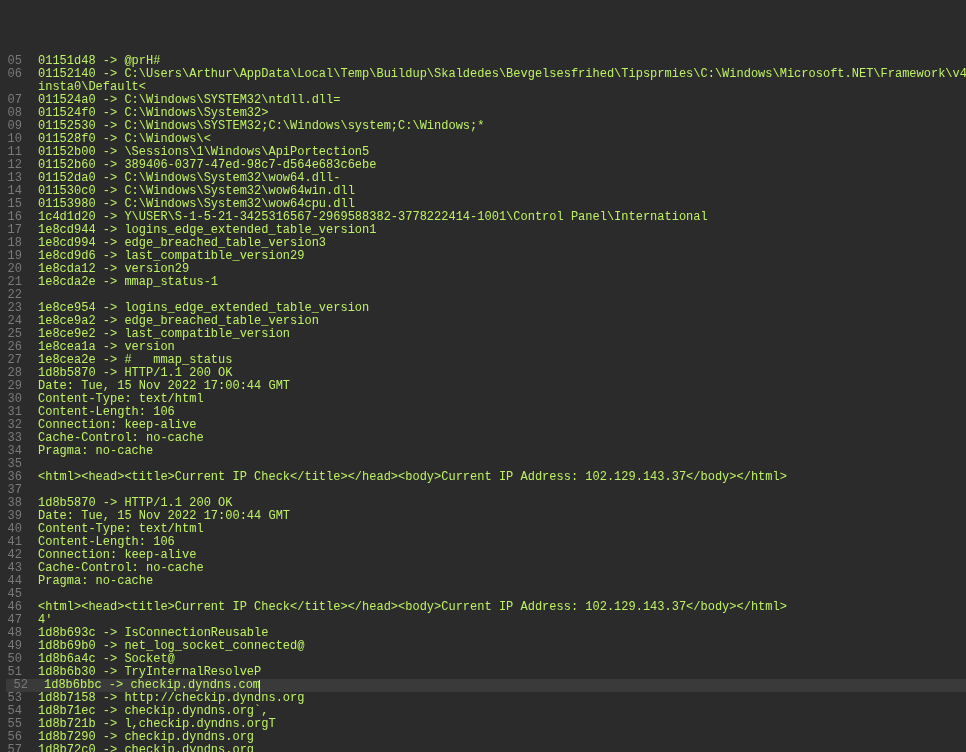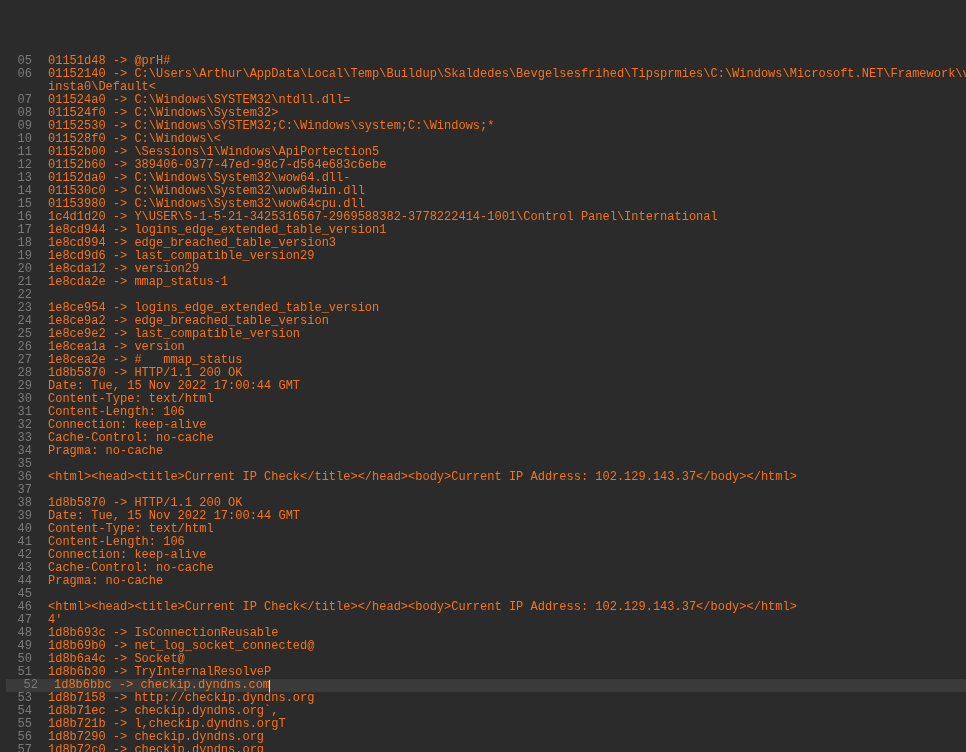--- a/index.html
+++ b/index.html
@@ -14,34 +14,33 @@
   }
   .editor {
     width: 100%;
     height: 100%;
     overflow: auto;
     padding-top: 3px;
   }
   .line {
     display: flex;
     height: 13px;
-    padding-left: 10px;
   }
   .line.hl { background: #3a3a3a; margin-left: 6px; }
   .gutter {
     width: 26px;
     text-align: right;
     color: #7a7a7a;
     padding-right: 4px;
     flex: 0 0 26px;
     user-select: none;
   }
   .txt {
     padding-left: 12px;
-    color: #f97316;
+    color: #bef264;
   }
   .cursor {
     display: inline-block;
     width: 1px;
     height: 12px;
     background: #e0e0e0;
     vertical-align: text-bottom;
     margin-left: -1px;
   }
 </style>

